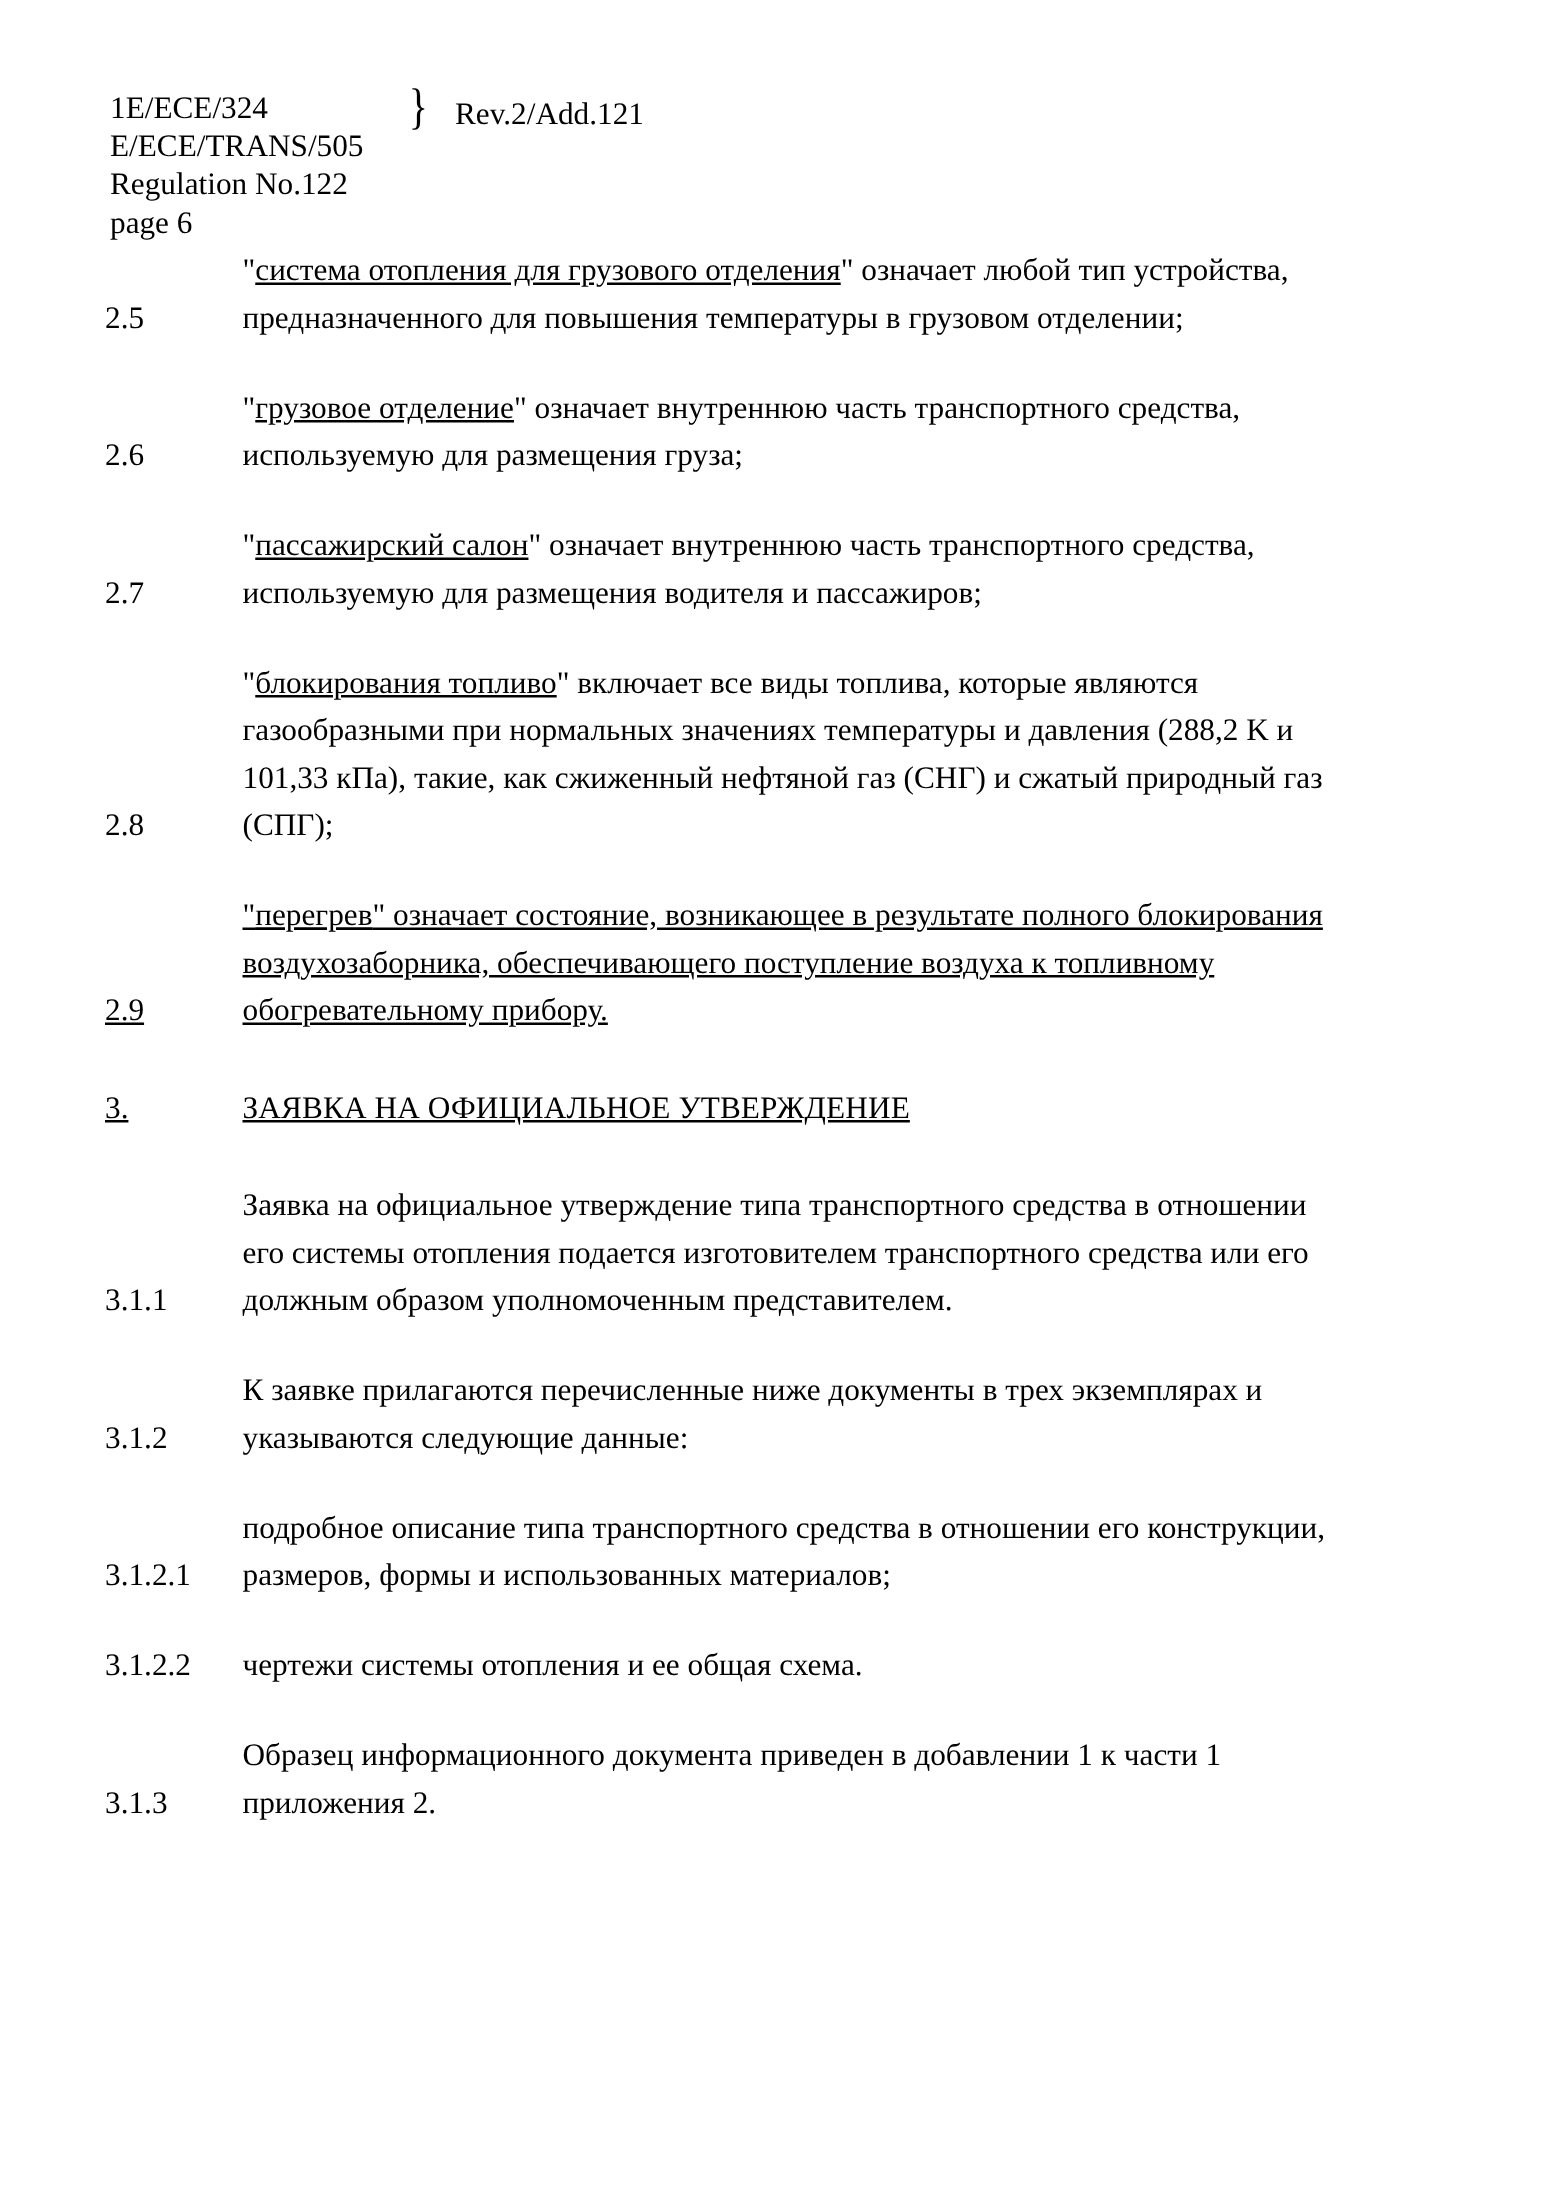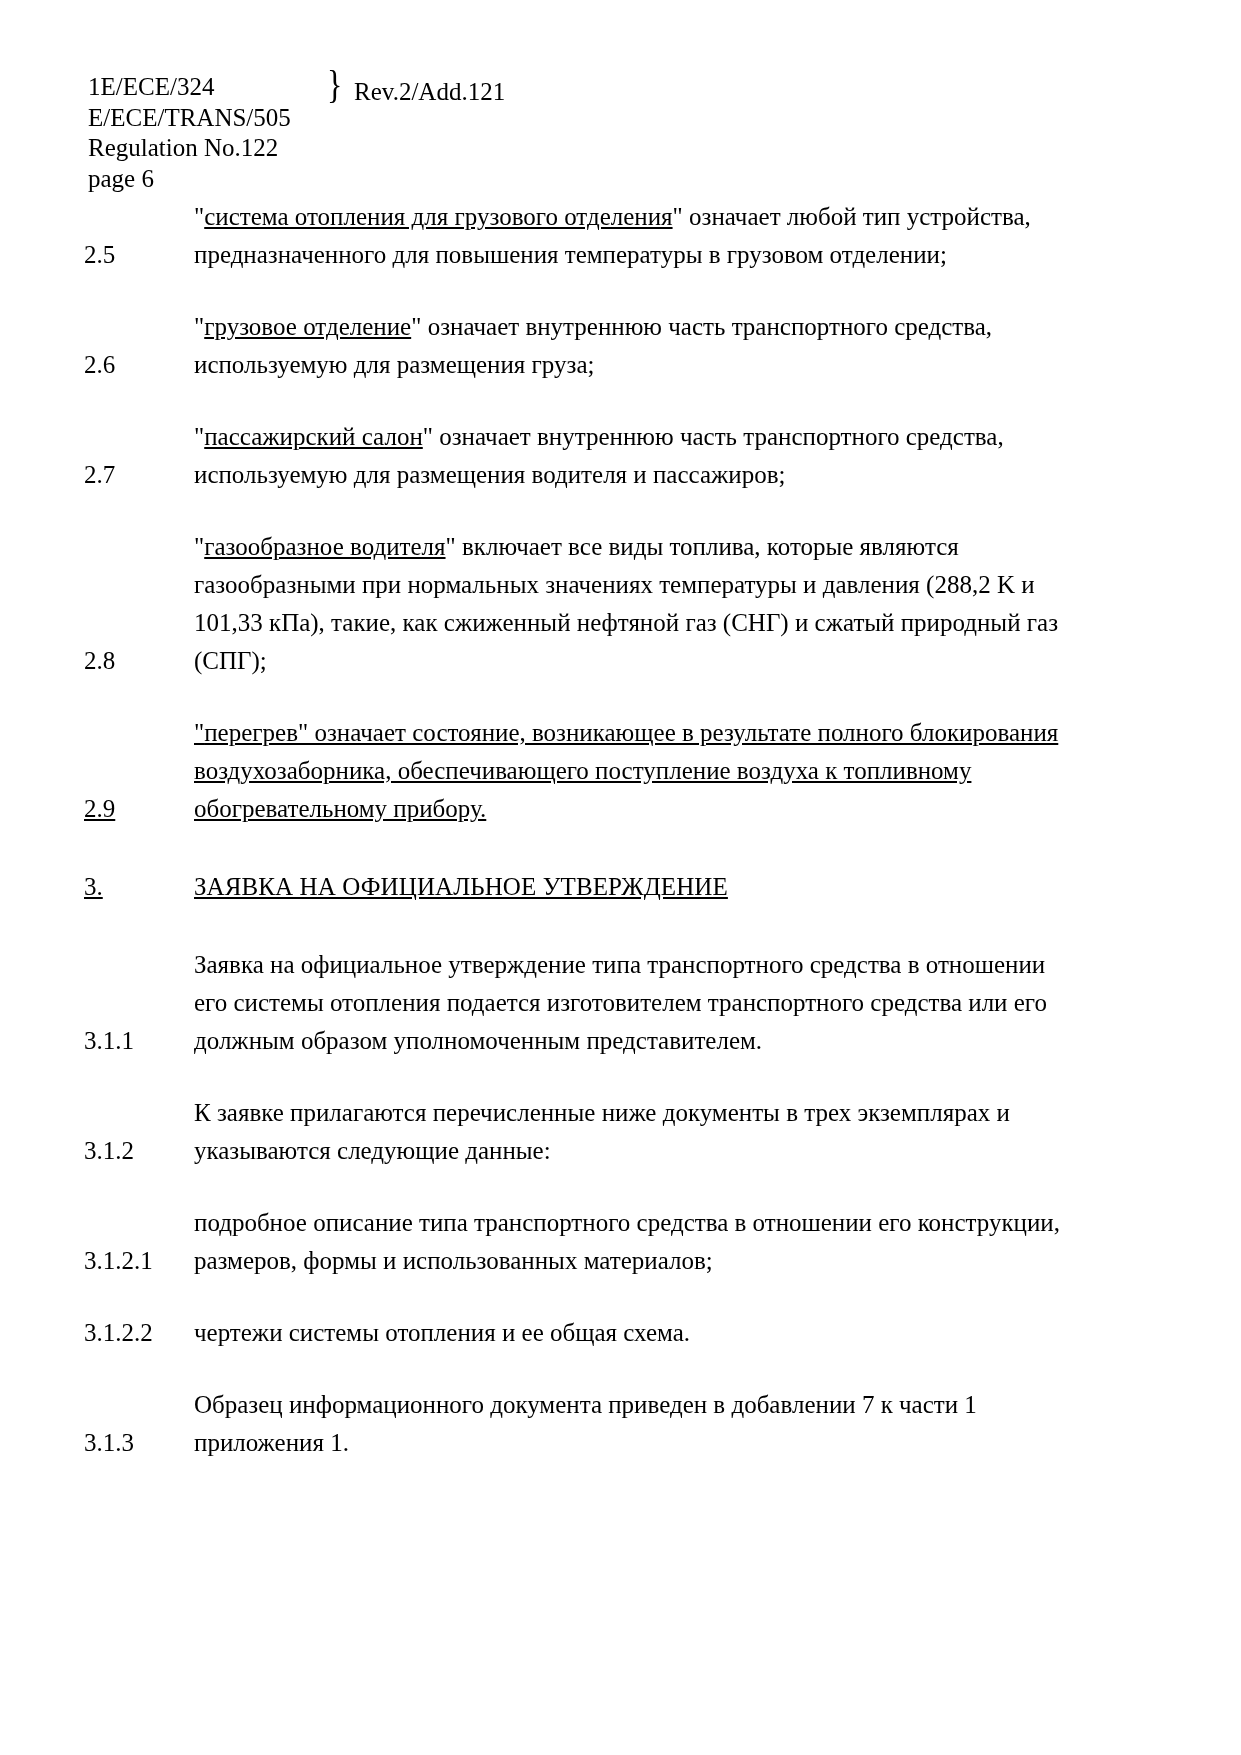--- a/index.html
+++ b/index.html
@@ -50,21 +50,21 @@
     margin-top: -4px;
   }
   .header-brace {
     font-size: 40px;
     line-height: 34px;
     font-family: "Liberation Serif", "DejaVu Serif", serif;
     transform: scaleX(0.8);
     display: inline-block;
   }
   .header-rev {
-    margin-left: 10px;
+    margin-left: 20px;
     font-size: 25px;
     line-height: 34px;
     padding-top: 7px;
   }
 
   
   .body-block {
     position: absolute;
     left: 84px;
     top: 198px;
@@ -131,21 +131,21 @@
       <div class="clause-body"><span>"</span><span class="u">грузовое отделение</span><span>" означает внутреннюю часть транспортного средства, используемую для размещения груза;</span></div>
     </div>
 
     <div class="clause gap-lg">
       <div class="clause-num">2.7</div>
       <div class="clause-body"><span>"</span><span class="u">пассажирский салон</span><span>" означает внутреннюю часть транспортного средства, используемую для размещения водителя и пассажиров;</span></div>
     </div>
 
     <div class="clause gap-lg">
       <div class="clause-num">2.8</div>
-      <div class="clause-body"><span>"</span><span class="u">газообразное водителя</span><span>" включает все виды топлива, которые являются газообразными при нормальных значениях температуры и давления (288,2 K и 101,33 кПа), такие, как сжиженный нефтяной газ (СНГ) и сжатый природный газ (СПГ);</span></div>
+      <div class="clause-body"><span>"</span><span class="u">блокирования топливо</span><span>" включает все виды топлива, которые являются газообразными при нормальных значениях температуры и давления (288,2 K и 101,33 кПа), такие, как сжиженный нефтяной газ (СНГ) и сжатый природный газ (СПГ);</span></div>
     </div>
 
     <div class="clause gap-xl">
       <div class="clause-num">2.9</div>
       <div class="clause-body"><span>"</span><span class="u">перегрев</span><span>" означает состояние, возникающее в результате полного блокирования воздухозаборника, обеспечивающего поступление воздуха к топливному обогревательному прибору.</span></div>
     </div>
 
     <div class="clause heading gap-xl">
       <div class="clause-num">3.</div>
       <div class="clause-body caps">ЗАЯВКА НА ОФИЦИАЛЬНОЕ УТВЕРЖДЕНИЕ</div>
@@ -167,17 +167,17 @@
       <div class="clause-body">подробное описание типа транспортного средства в отношении его конструкции, размеров, формы и использованных материалов;</div>
     </div>
 
     <div class="clause gap-lg">
       <div class="clause-num">3.1.2.2</div>
       <div class="clause-body">чертежи системы отопления и ее общая схема.</div>
     </div>
 
     <div class="clause">
       <div class="clause-num">3.1.3</div>
-      <div class="clause-body">Образец информационного документа приведен в добавлении 7 к части 1 приложения 1.</div>
+      <div class="clause-body">Образец информационного документа приведен в добавлении 1 к части 1 приложения 2.</div>
     </div>
 
   </div>
 </div>
 
 </body></html>

